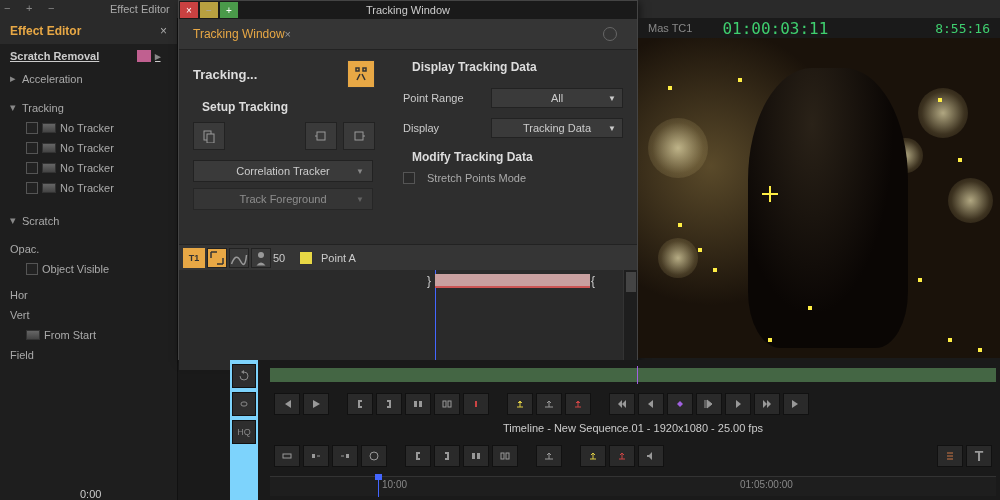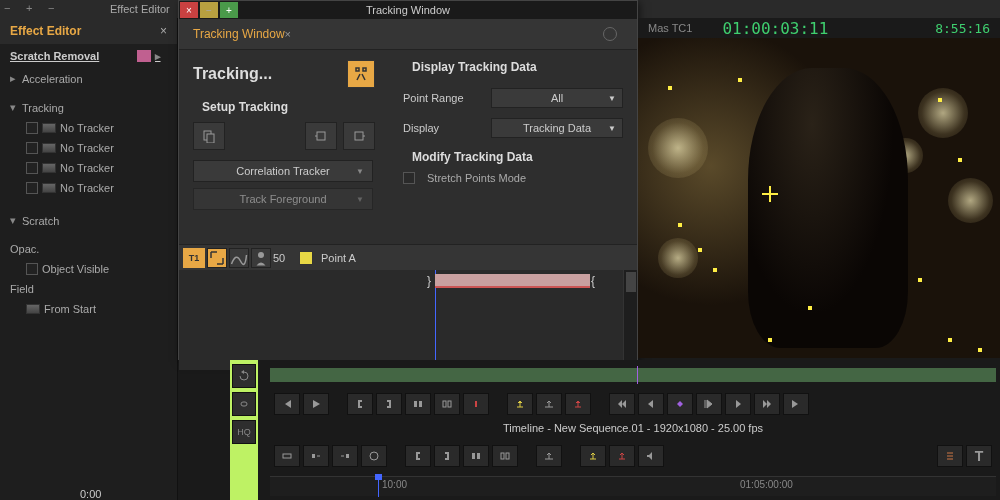--- a/index.html
+++ b/index.html
@@ -36,21 +36,21 @@
 
 .tw-header { background: #353535; padding: 8px 14px; display: flex; justify-content: space-between; align-items: center; border-bottom: 1px solid #222; }
 .tw-header .title { color: #e8a845; font-size: 12px; }
 .tw-header .x { color: #999; cursor: pointer; }
 
 .tw-body { display: flex; height: 194px; }
 .tw-left { width: 210px; padding: 10px 14px; }
 .tw-right { flex: 1; padding: 10px 14px; position: relative; }
 
 .tw-status { display: flex; justify-content: space-between; align-items: center; margin-bottom: 12px; }
-.tw-status .text { color: #ddd; font-weight: bold; font-size: 16px; }
+.tw-status .text { color: #ddd; font-weight: bold; font-size: 13px; }
 .tw-status .btn { width: 28px; height: 28px; background: #e8a845; border: 1px solid #333; display: flex; align-items: center; justify-content: center; cursor: pointer; }
 .tw-status .btn svg { width: 16px; height: 16px; }
 
 .tw-section-label { color: #ddd; font-weight: bold; margin-bottom: 8px; font-size: 12px; margin-left: 9px; }
 .tw-btns-row { display: flex; gap: 6px; margin-bottom: 10px; }
 .tw-icon-btn { width: 32px; height: 28px; background: #3a3a3a; border: 1px solid #222; display: flex; align-items: center; justify-content: center; cursor: pointer; }
 .tw-icon-btn svg { width: 14px; height: 14px; fill: #999; }
 .tw-spacer { flex: 1; }
 
 .tw-dropdown { width: 180px; height: 22px; background: #3a3a3a; border: 1px solid #222; display: flex; align-items: center; justify-content: center; position: relative; color: #ccc; margin-bottom: 6px; cursor: pointer; }
@@ -91,21 +91,21 @@
 .video-figure { position: absolute; left: 110px; top: 30px; width: 160px; height: 280px; background: radial-gradient(ellipse at 40% 20%, #2a2218 0%, #0a0604 60%); border-radius: 40% 40% 20% 20%; }
 .bokeh { position: absolute; border-radius: 50%; background: radial-gradient(circle, rgba(240,230,180,0.7) 0%, rgba(200,180,120,0.2) 60%, transparent 100%); }
 .track-pt { position: absolute; width: 4px; height: 4px; background: #ffee44; }
 .track-cross { position: absolute; width: 16px; height: 16px; }
 .track-cross::before, .track-cross::after { content: ''; position: absolute; background: #ffee44; }
 .track-cross::before { left: 7px; top: 0; width: 2px; height: 16px; }
 .track-cross::after { left: 0; top: 7px; width: 16px; height: 2px; }
 
 
 .bottom-area { position: absolute; left: 230px; top: 360px; right: 0; height: 140px; background: #1a1a1a; }
-.vtool-col { position: absolute; left: 0; top: 0; width: 28px; height: 140px; background: #bef264; }
+.vtool-col { position: absolute; left: 0; top: 0; width: 28px; height: 140px; background: #7dd3fc; }
 .vtool-btn { width: 24px; height: 24px; margin: 4px 2px; background: #2e2e2e; border: 1px solid #111; display: flex; align-items: center; justify-content: center; cursor: pointer; color: #888; font-size: 9px; }
 
 .green-track { position: absolute; left: 40px; top: 8px; right: 4px; height: 14px; background: #446644; }
 .green-track .playhead { position: absolute; left: 367px; top: -2px; width: 1px; height: 18px; background: #a060e0; }
 
 .transport-bar { position: absolute; left: 40px; top: 30px; right: 4px; height: 28px; background: #1a1a1a; display: flex; align-items: center; gap: 3px; padding: 0 4px; }
 .tbtn { width: 26px; height: 22px; background: #2a2a2a; border: 1px solid #111; display: flex; align-items: center; justify-content: center; cursor: pointer; color: #999; }
 .tbtn svg { width: 12px; height: 12px; fill: #999; }
 .tbtn .red { fill: #cc4444; color: #cc4444; }
 .tbtn .yellow { fill: #ddcc44; }
@@ -178,26 +178,32 @@
     <span class="arrow">▾</span>
     <span>Scratch</span>
   </div>
   <div class="param-row" style="margin-top:8px;">
     <span>Opac.</span>
   </div>
   <div class="param-row" style="padding-left:26px;">
     <span class="checkbox"></span>
     <span>Object Visible</span>
   </div>
+  <div class="param-row" style="margin-top:6px;">
+    <span>Hor</span>
+  </div>
   <div class="param-row">
-    <span>Field</span>
+    <span>Vert</span>
   </div>
   <div class="param-row" style="padding-left:26px;">
     <span class="bar-icon"></span>
     <span>From Start</span>
+  </div>
+  <div class="param-row">
+    <span>Field</span>
   </div>
   <div class="time-display">0:00</div>
 </div>
 
 <div class="tracking-window">
   <div class="win-titlebar">
     <div class="win-btns">
       <div class="win-btn close">×</div>
       <div class="win-btn min">−</div>
       <div class="win-btn max">+</div>

